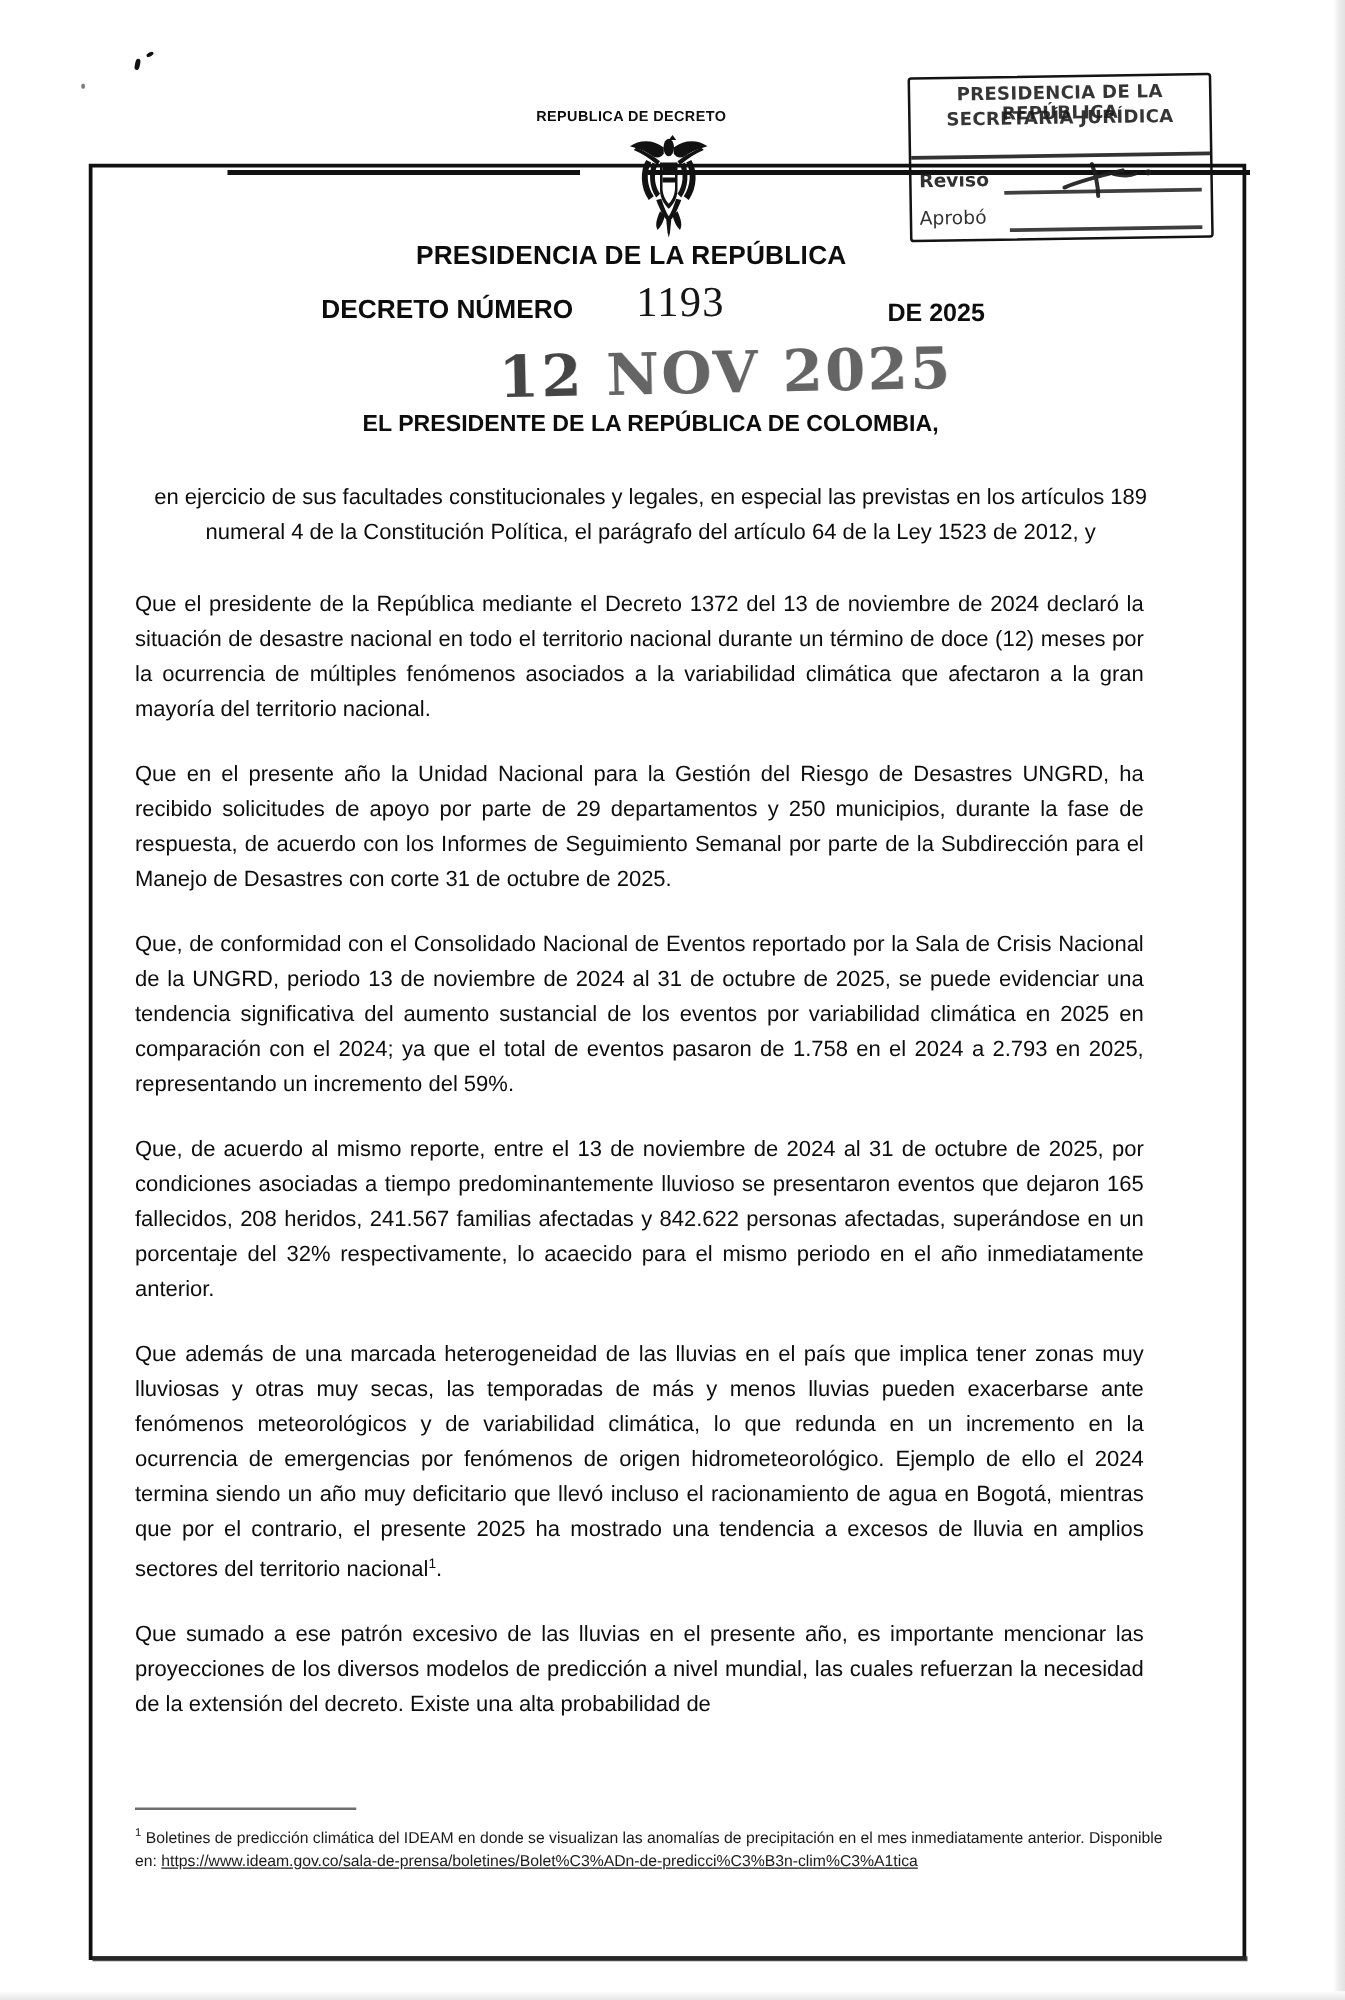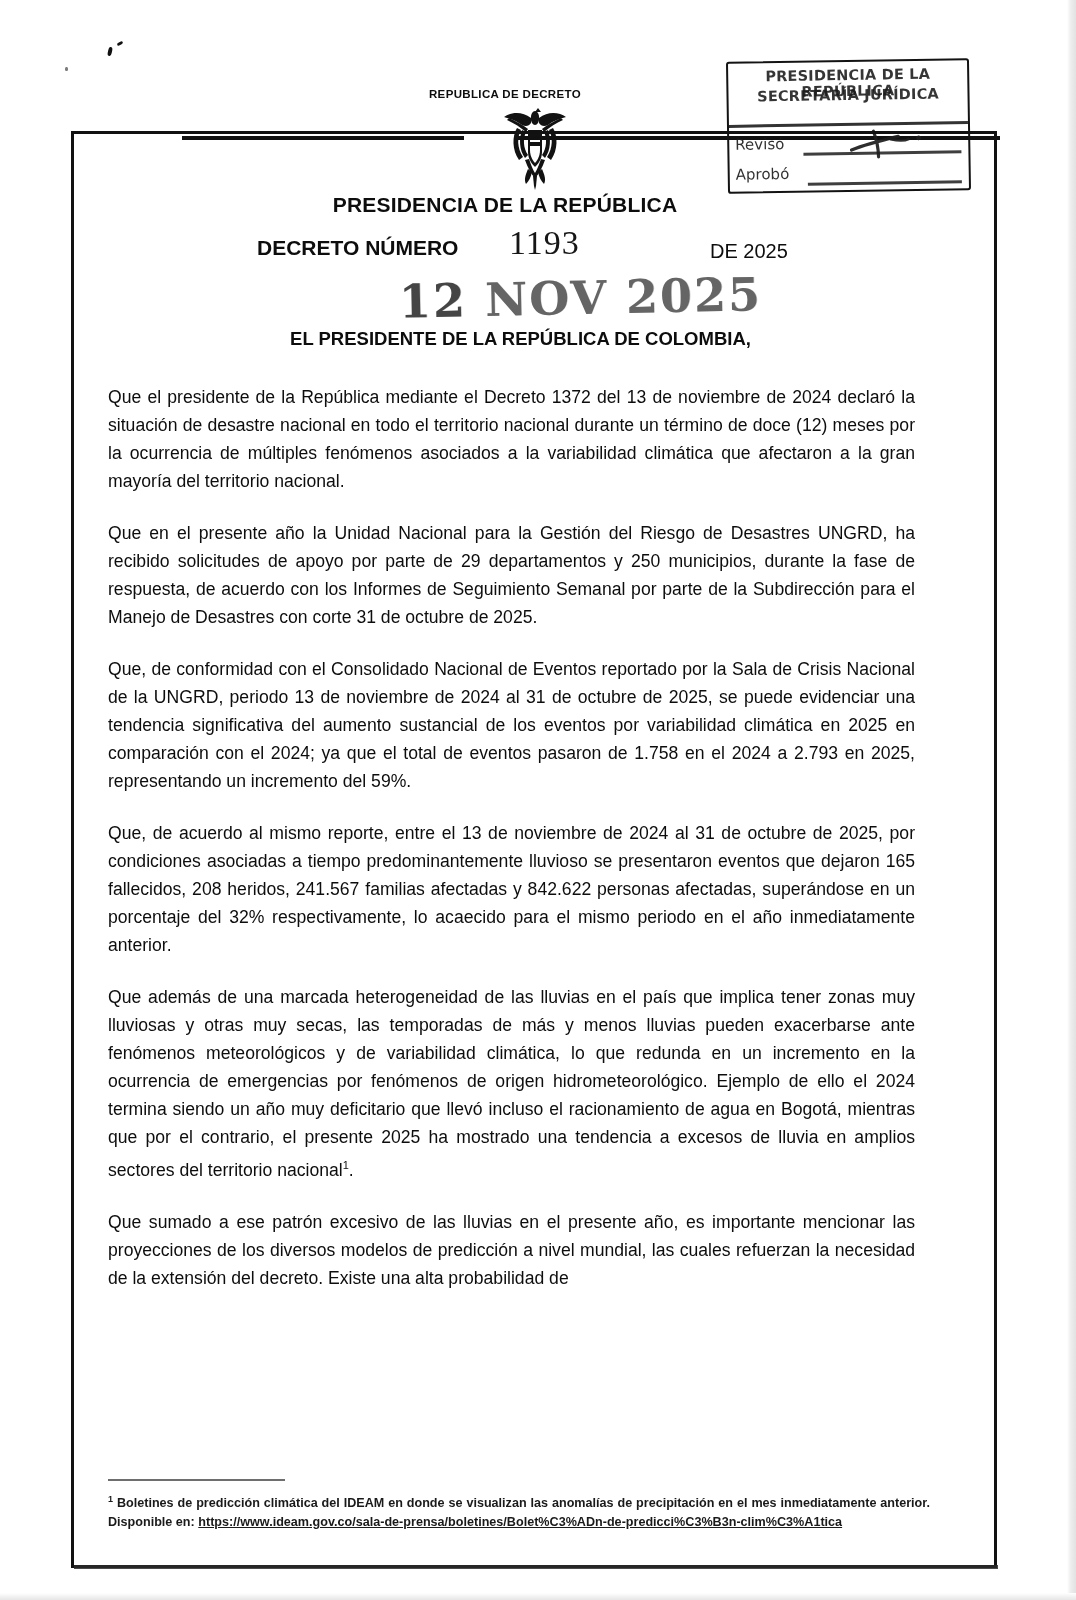--- a/index.html
+++ b/index.html
@@ -142,21 +142,21 @@
     opacity: .88;
   }
   #stamp-title-1 { top: 7px; }
   #stamp-title-2 { top: 27px; }
   .stamp-row {
     position: absolute;
     left: 8px;
     font-size: 15px;
     opacity: .9;
   }
-  #stamp-reviso { top: 74px; }
+  #stamp-reviso { top: 74px; font-weight: bold; }
   #stamp-aprobo { top: 104px; }
   .stamp-line {
     position: absolute;
     height: 2.5px;
     background: #1d1d1d;
     opacity: .85;
   }
   #stamp-line-1 { left: 76px; top: 92px; width: 158px; }
   #stamp-line-2 { left: 80px; top: 122px; width: 154px; }
   #stamp-signature {
@@ -195,21 +195,21 @@
     left: 449px; top: -8px;
     font-family: Liberation Serif, serif;
     font-size: 34px;
     letter-spacing: 1px;
     color: #161616;
   }
   #decree-year {
     position: absolute;
     left: 650px; top: 8px;
     font-size: 20px;
-    font-weight: normal;
+    font-weight: bold;
   }
 
   
   #date-stamp {
     position: absolute;
     left: 399px;
     top: 271px;
     font-family: "DejaVu Serif", serif;
     font-size: 46px;
     font-weight: bold;
@@ -258,23 +258,22 @@
     margin: 0 14px 24px 0;
     padding: 0 4px 0 0;
   }
   .para:last-child { margin-bottom: 0; }
   sup.fn { font-size: 11px; vertical-align: super; }
 
   
   #footnote-block {
     position: absolute;
     left: 108px;
-    top: 1479px;
+    top: 1446px;
     width: 822px;
-    font-weight: bold;
   }
   #footnote-rule {
     width: 177px;
     height: 2px;
     background: #6e6e6e;
     margin-bottom: 9px;
   }
   #footnote-text {
     font-size: 12.6px;
     line-height: 19px;
@@ -372,20 +371,21 @@
   </div>
 
   <div id="page-frame"></div>
   <div id="page-frame-ghost"></div>
 
   <div id="doc-body">
 
 
     <div class="center-block" id="president-heading">EL PRESIDENTE DE LA REPÚBLICA DE COLOMBIA,</div>
 
+    <div class="center-block" id="faculties">en ejercicio de sus facultades constitucionales y legales, en especial las previstas en los artículos 189 numeral 4 de la Constitución Política, el parágrafo del artículo 64 de la Ley 1523 de 2012, y</div>
 
 
     <p class="para">Que el presidente de la República mediante el Decreto 1372 del 13 de noviembre de 2024 declaró la situación de desastre nacional en todo el territorio nacional durante un término de doce (12) meses por la ocurrencia de múltiples fenómenos asociados a la variabilidad climática que afectaron a la gran mayoría del territorio nacional.</p>
     <p class="para">Que en el presente año la Unidad Nacional para la Gestión del Riesgo de Desastres UNGRD, ha recibido solicitudes de apoyo por parte de 29 departamentos y 250 municipios, durante la fase de respuesta, de acuerdo con los Informes de Seguimiento Semanal por parte de la Subdirección para el Manejo de Desastres con corte 31 de octubre de 2025.</p>
     <p class="para">Que, de conformidad con el Consolidado Nacional de Eventos reportado por la Sala de Crisis Nacional de la UNGRD, periodo 13 de noviembre de 2024 al 31 de octubre de 2025, se puede evidenciar una tendencia significativa del aumento sustancial de los eventos por variabilidad climática en 2025 en comparación con el 2024; ya que el total de eventos pasaron de 1.758 en el 2024 a 2.793 en 2025, representando un incremento del 59%.</p>
     <p class="para">Que, de acuerdo al mismo reporte, entre el 13 de noviembre de 2024 al 31 de octubre de 2025, por condiciones asociadas a tiempo predominantemente lluvioso se presentaron eventos que dejaron 165 fallecidos, 208 heridos, 241.567 familias afectadas y 842.622 personas afectadas, superándose en un porcentaje del 32% respectivamente, lo acaecido para el mismo periodo en el año inmediatamente anterior.</p>
     <p class="para"><span>Que además de una marcada heterogeneidad de las lluvias en el país que implica tener zonas muy lluviosas y otras muy secas, las temporadas de más y menos lluvias pueden exacerbarse ante fenómenos meteorológicos y de variabilidad climática, lo que redunda en un incremento en la ocurrencia de emergencias por fenómenos de origen hidrometeorológico. Ejemplo de ello el 2024 termina siendo un año muy deficitario que llevó incluso el racionamiento de agua en Bogotá, mientras que por el contrario, el presente 2025 ha mostrado una tendencia a excesos de lluvia en amplios sectores del territorio nacional</span><sup class="fn">1</sup>.</p>
     <p class="para">Que sumado a ese patrón excesivo de las lluvias en el presente año, es importante mencionar las proyecciones de los diversos modelos de predicción a nivel mundial, las cuales refuerzan la necesidad de la extensión del decreto. Existe una alta probabilidad de</p>
   </div>
 

